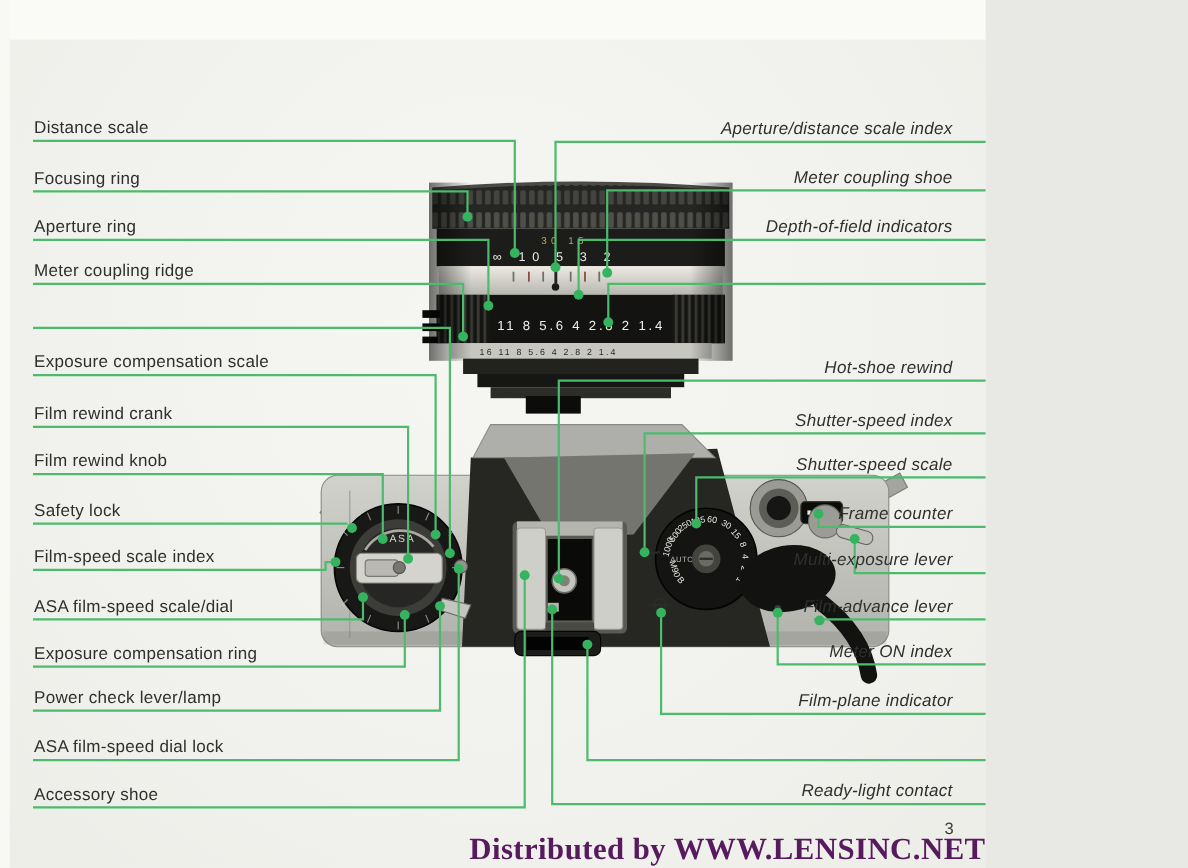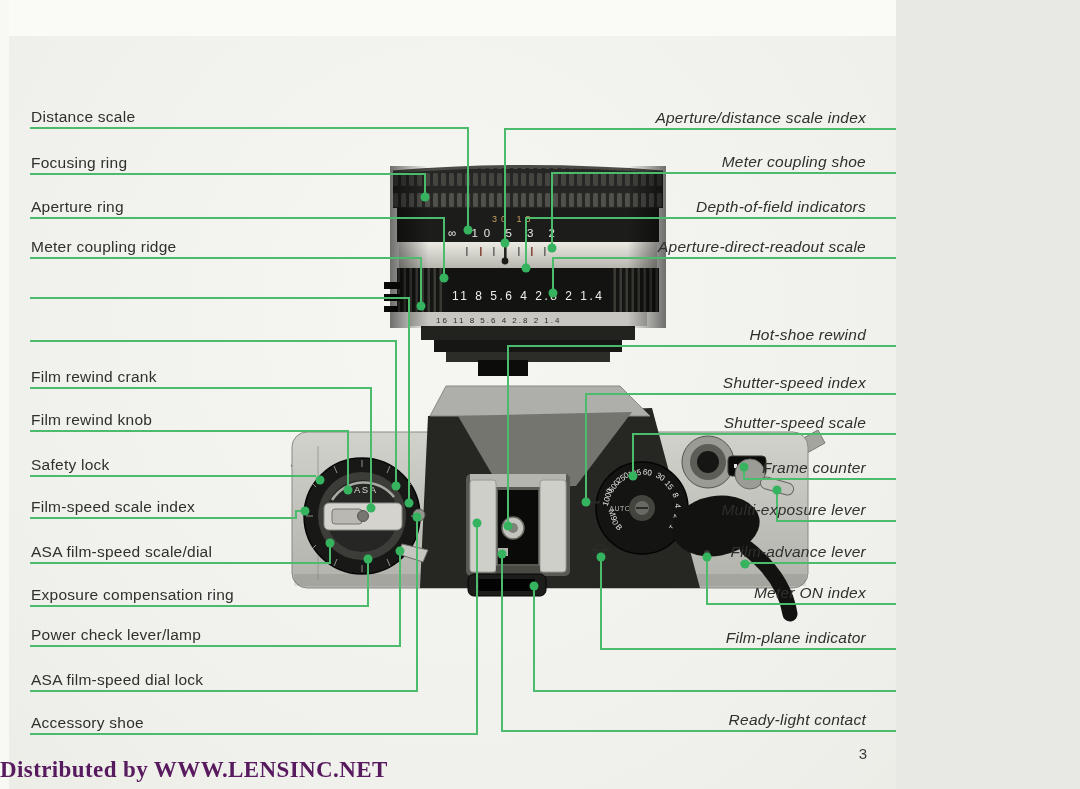--- a/index.html
+++ b/index.html
@@ -12,48 +12,48 @@
   #page::before{content:"";position:absolute;left:0;top:0;width:1080px;height:36px;background:#fafaf7;}
   #page::after{content:"";position:absolute;left:0;top:0;width:9px;height:789px;background:#f8f8f5;}
   .lbl{
     position:absolute;font-size:15.5px;letter-spacing:.25px;color:#2f2f2d;
     white-space:nowrap;line-height:18px;z-index:3;
   }
   .lbl.left{left:31px;}
   .lbl.right{right:30px;text-align:right;font-style:italic;}
   svg{position:absolute;left:0;top:0;z-index:2;}
   .footer{
-    position:absolute;left:0;right:0;top:757px;text-align:left;z-index:3;
-    font-family:"Liberation Serif", serif;font-weight:bold;font-size:23px;color:#581a5e;letter-spacing:.4px;
+    position:absolute;left:0;right:0;top:757px;text-align:right;z-index:3;
+    font-family:"Liberation Serif", serif;font-weight:bold;font-size:28px;color:#581a5e;letter-spacing:.4px;
   }
   .pagenum{position:absolute;right:29px;top:745px;font-size:15px;color:#3a3a38;z-index:3;}
 </style>
 </head>
 <body>
 
 <div id="page">
 
   <div class="lbl left" style="top:108px">Distance scale</div>
   <div class="lbl left" style="top:154px">Focusing ring</div>
   <div class="lbl left" style="top:198px">Aperture ring</div>
   <div class="lbl left" style="top:238px">Meter coupling ridge</div>
+  <div class="lbl left" style="top:321px">Exposure compensation scale</div>
   <div class="lbl left" style="top:368px">Film rewind crank</div>
   <div class="lbl left" style="top:411px">Film rewind knob</div>
   <div class="lbl left" style="top:456px">Safety lock</div>
   <div class="lbl left" style="top:498px">Film-speed scale index</div>
   <div class="lbl left" style="top:543px">ASA film-speed scale/dial</div>
   <div class="lbl left" style="top:586px">Exposure compensation ring</div>
   <div class="lbl left" style="top:626px">Power check lever/lamp</div>
   <div class="lbl left" style="top:671px">ASA film-speed dial lock</div>
   <div class="lbl left" style="top:714px">Accessory shoe</div>
 
   <div class="lbl right" style="top:109px">Aperture/distance scale index</div>
   <div class="lbl right" style="top:153px">Meter coupling shoe</div>
   <div class="lbl right" style="top:198px">Depth-of-field indicators</div>
-  <div class="lbl right" style="top:238px">Aperture-direct-readout scale</div>
   <div class="lbl right" style="top:326px">Hot-shoe rewind</div>
   <div class="lbl right" style="top:374px">Shutter-speed index</div>
   <div class="lbl right" style="top:414px">Shutter-speed scale</div>
   <div class="lbl right" style="top:459px">Frame counter</div>
   <div class="lbl right" style="top:501px">Multi-exposure lever</div>
   <div class="lbl right" style="top:543px">Film-advance lever</div>
   <div class="lbl right" style="top:584px">Meter ON index</div>
   <div class="lbl right" style="top:629px">Film-plane indicator</div>
   <div class="lbl right" style="top:711px">Ready-light contact</div>
 

